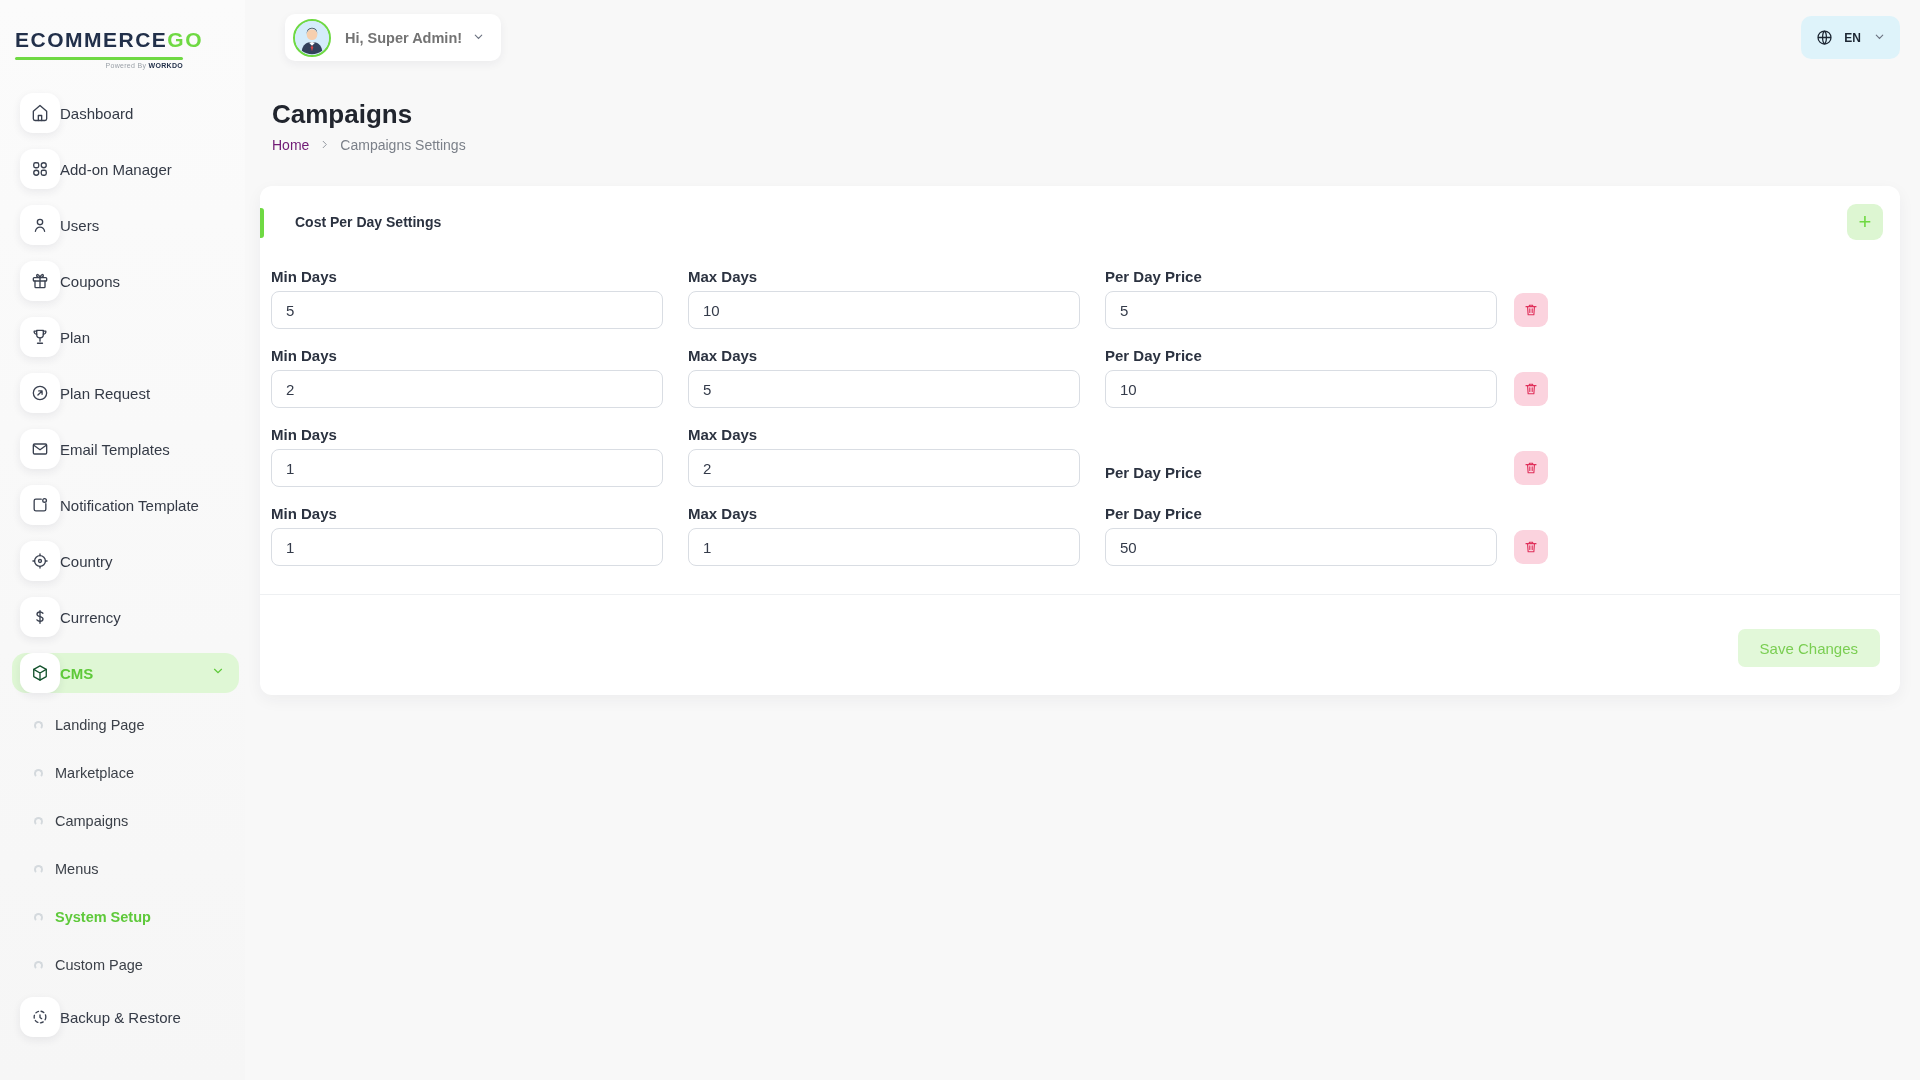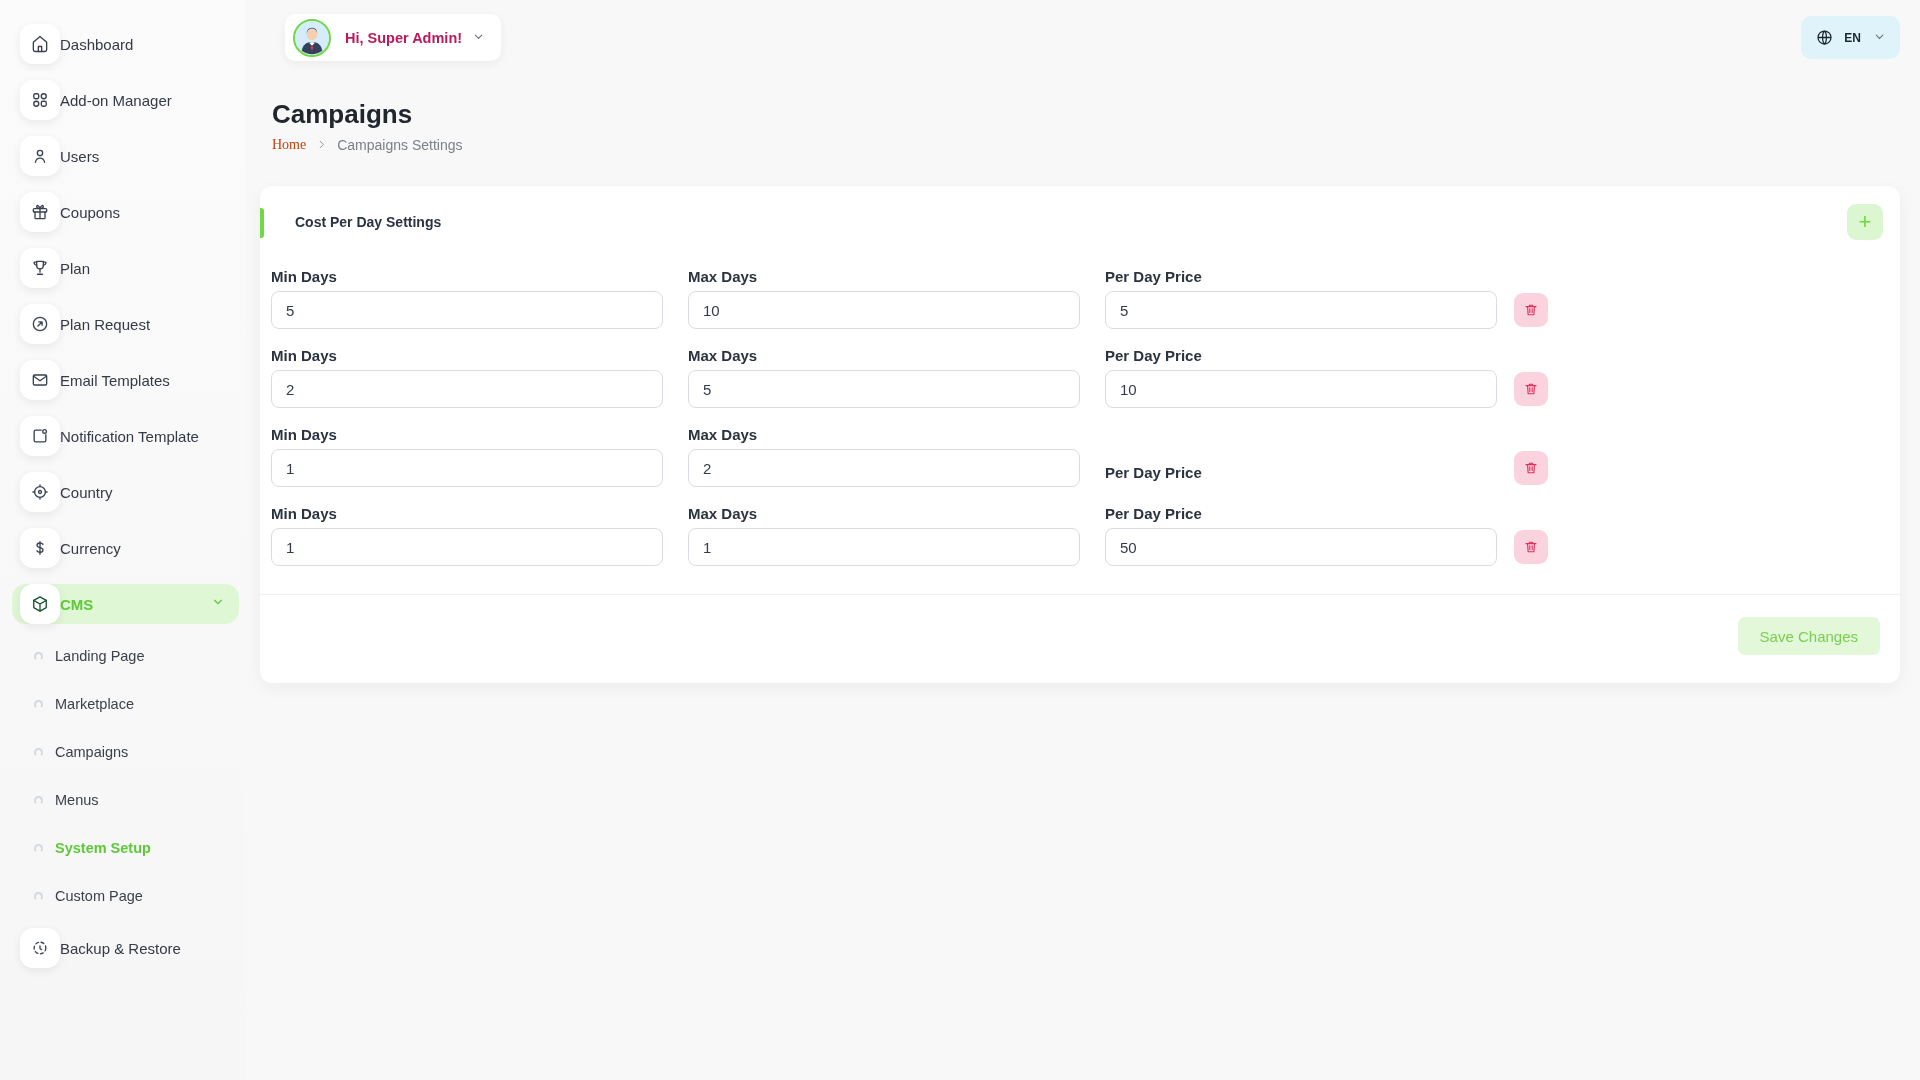--- a/index.html
+++ b/index.html
@@ -33,59 +33,64 @@
     border-bottom-color:transparent; flex:0 0 9px; }
   .sub-label { font-size:14.5px; color:#3c4149; margin-left:12px; font-weight:500; }
   .sub-item.active .sub-label { color:#5ec93a; font-weight:700; }
 
   
   .main { margin-left:245px; padding:0 20px 0 15px; }
   .topbar { display:flex; justify-content:space-between; align-items:flex-start; padding-top:14px; height:75px; }
   .user-chip { display:flex; align-items:center; background:#fff; border-radius:10px;
     box-shadow:0 3px 10px rgba(40,40,60,.06); height:47px; padding:0 16px 0 8px; margin-left:25px; cursor:pointer; }
   .avatar { width:38px; height:38px; border-radius:50%; border:2px solid #6fd943; overflow:hidden; background:#d4ecfb; }
-  .greeting { font-size:14.5px; color:#be185d; font-weight:600; margin:0 10px 0 14px; }
+  .greeting { font-size:14.5px; color:#737373; font-weight:600; margin:0 10px 0 14px; }
   .chev svg { width:13px; height:13px; stroke:#6b7280; stroke-width:2; fill:none; stroke-linecap:round; }
   .lang-chip { display:flex; align-items:center; background:#def3fa; border-radius:10px;
     height:43px; padding:0 14px; margin-top:2px; cursor:pointer; }
   .lang-chip svg.globe { width:19px; height:19px; stroke:#1d2733; stroke-width:1.6; fill:none; }
   .lang-label { font-size:12px; font-weight:700; color:#1d2733; margin:0 12px 0 10px; }
 
   .page-head { margin:24px 0 0 12px; }
   .page-title { font-size:26px; font-weight:700; color:#21252e; }
   .breadcrumb { display:flex; align-items:center; margin-top:7px; font-size:14px; }
-  .crumb-home { color:#c2410c; cursor:pointer;font-family:Liberation Serif, serif; }
+  .crumb-home { color:#701a75; cursor:pointer; }
   .crumb-sep svg { width:11px; height:11px; stroke:#8a8f98; stroke-width:2; fill:none; margin:2px 10px 0; stroke-linecap:round; }
   .crumb-current { color:#7b8089; }
 
   
   .card { margin-top:33px; background:#fff; border-radius:12px;
     box-shadow:0 5px 16px rgba(40,40,60,.05); position:relative; }
   .card-head { display:flex; justify-content:space-between; align-items:center; padding:18px 17px 10px 0; }
   .accent-bar { position:absolute; left:0; top:22px; width:4px; height:30px; background:#6fd943; border-radius:0 3px 3px 0; }
   .card-title { font-size:14px; font-weight:600; color:#2b3240; margin-left:35px; }
   .add-btn { width:36px; height:36px; border:none; background:#ddf6d2; border-radius:9px;
     color:#6fd943; font-size:22px; line-height:1; cursor:pointer; font-weight:500; }
   .form-area { padding:18px 0 10px 11px; }
   .form-row { display:flex; align-items:flex-end; margin-bottom:18px; }
   .field { width:392px; margin-right:25px; }
   .field label { display:block; font-size:15px; font-weight:600; color:#2b3240; margin-bottom:6px; }
   .field input { width:100%; height:38px; border:1px solid #d9dde3; border-radius:8px;
     padding:0 14px; font-size:15px; color:#343b4a; font-family:"Liberation Sans",sans-serif; background:#fff; outline:none; }
   .del-btn { width:34px; height:34px; border:none; background:#fbd3de; border-radius:9px;
     display:flex; align-items:center; justify-content:center; cursor:pointer; margin:0 0 2px -8px; }
   .del-btn svg { width:16px; height:16px; stroke:#e0315b; stroke-width:1.7; fill:none; stroke-linecap:round; stroke-linejoin:round; }
-  .card-foot { border-top:1px solid #eef0f2; padding:22px 20px 28px; display:flex; justify-content:flex-end; }
+  .card-foot { border-top:1px solid #eef0f2; padding:34px 20px 28px; display:flex; justify-content:flex-end; }
   .save-btn { height:38px; padding:0 22px; border:none; background:#e2f8d9; color:#7ace52;
     font-size:15px; font-weight:500; border-radius:7px; cursor:pointer; font-family:"Liberation Sans",sans-serif; }
 </style>
 </head>
 <body>
 
 <div class="sidebar">
+  <div class="logo-block">
+    <div class="logo-line1"><span>ECOMMERCE</span><span class="logo-accent">GO</span></div>
+    <div class="logo-bar"></div>
+    <div class="logo-powered"><span>Powered By </span><b>WORKDO</b></div>
+  </div>
 
   <div class="nav">
 
     <div class="nav-item">
       <span class="icon-box">
           <svg viewBox="0 0 24 24">
             <path d="M4 10l8-7 8 7v9a2 2 0 0 1-2 2H6a2 2 0 0 1-2-2z"></path>
             <path d="M10 21v-6h4v6"></path>
           </svg>
         </span>

